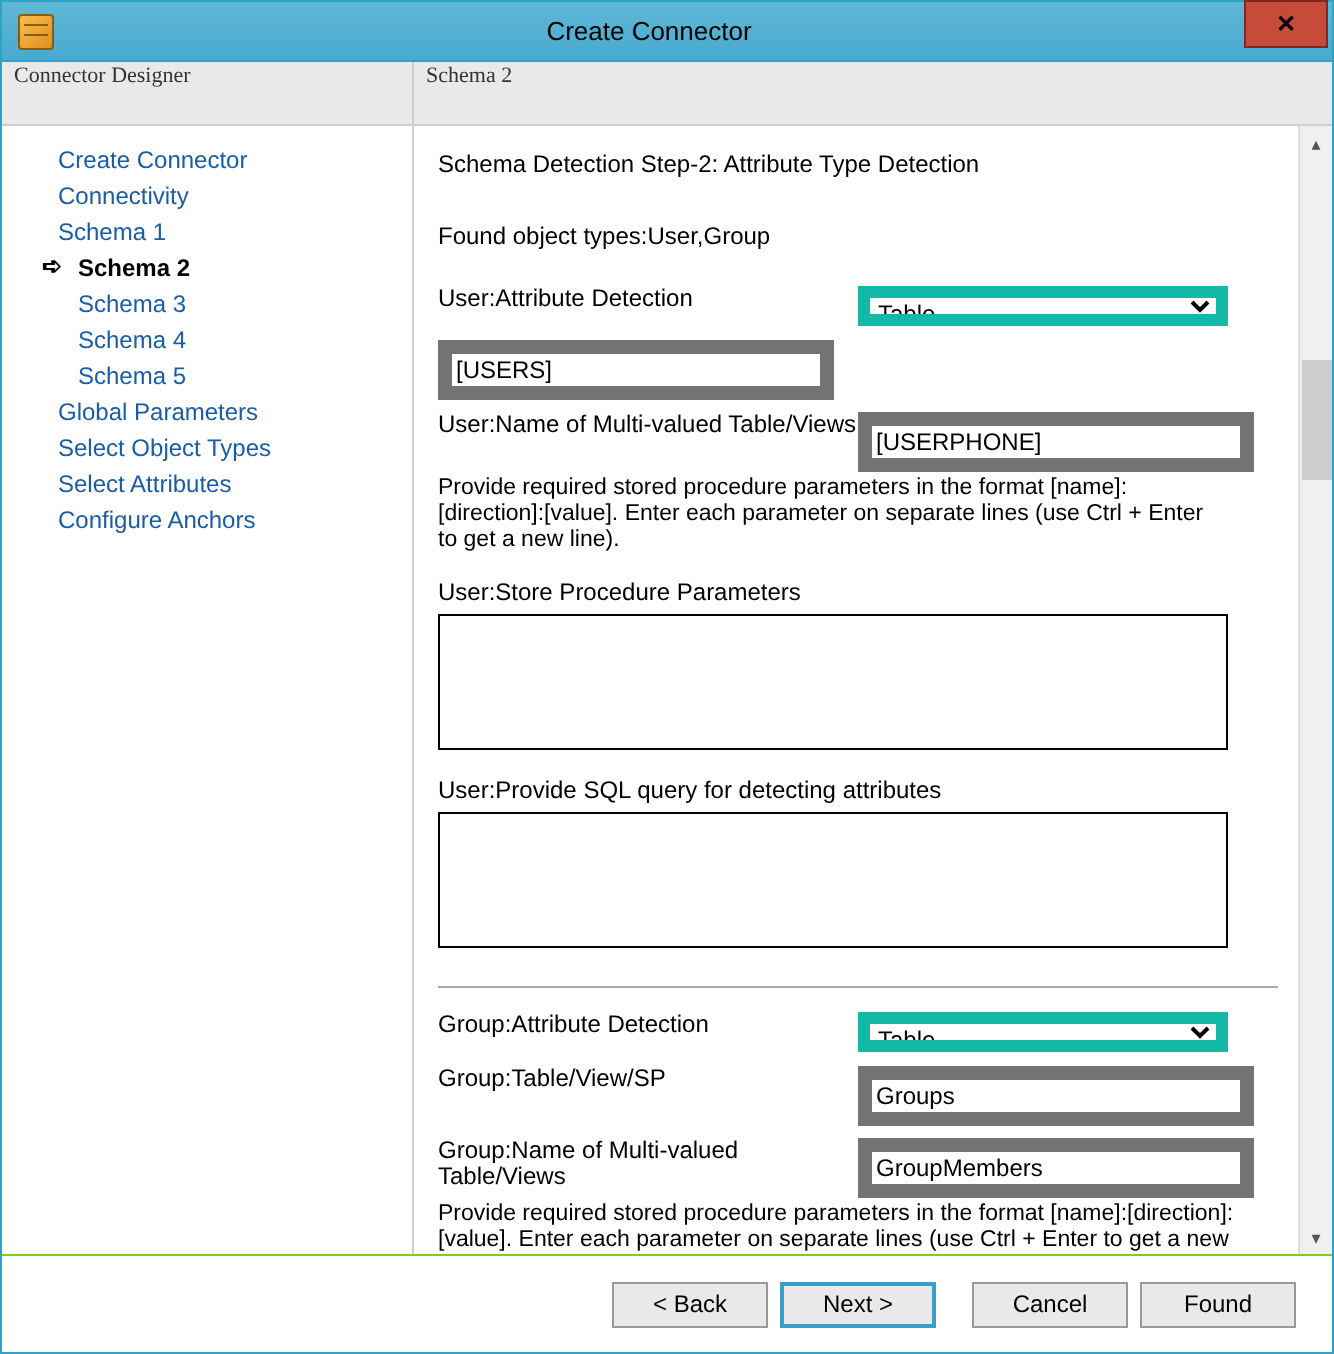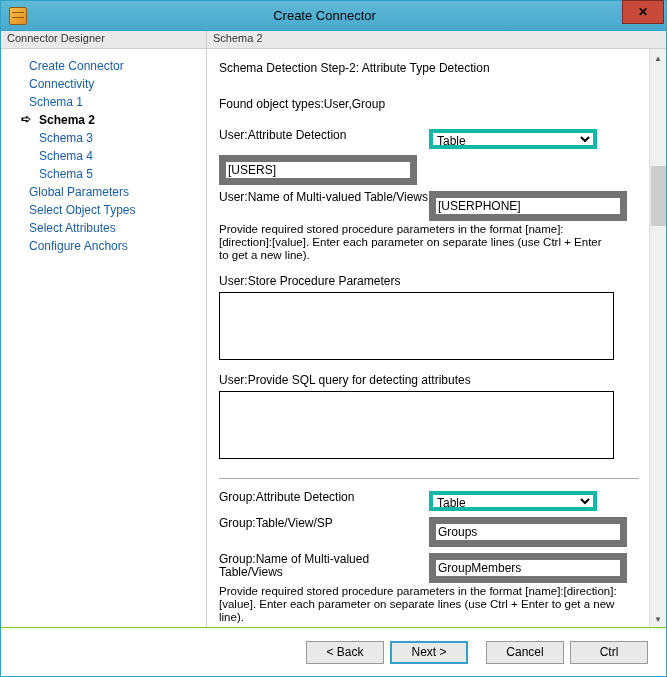--- a/index.html
+++ b/index.html
@@ -69,21 +69,22 @@
   }
   .client {
     flex: 1;
     display: flex;
     flex-direction: column;
     background: #fff;
     overflow: hidden;
   }
   .headers {
     display: flex;
-    height: 18px;
+    height: 32px;
+    font-family: Liberation Serif, serif;
   }
   .headers div {
     background: #e9e9e9;
     border-bottom: 1px solid #cfcfcf;
     padding: 1px 6px;
     font-size: 11px;
     color: #333;
   }
   .headers .h-left {
     width: 206px;
@@ -182,25 +183,25 @@
   }
   .row.tight { margin-bottom: 2px; }
   .row .label {
     width: 210px;
     line-height: 13px;
   }
   .row .control {
     flex: 1;
   }
   select.combo {
-    width: 168px;
+    width: 185px;
     height: 20px;
     font-family: inherit;
     font-size: 12px;
-    border: 4px solid #14b8a6;
+    border: 6px solid #14b8a6;
     background: #fff;
   }
   input.text {
     width: 180px;
     height: 16px;
     font-family: inherit;
     font-size: 12px;
     border: 7px solid #737373;
     padding: 0 2px;
   }
@@ -360,16 +361,16 @@
           <div class="arrow">▾</div>
         </div>
       </div>
     </div>
 
     <div class="footer">
       <button class="dlg">&lt;  Back</button>
       <button class="dlg default">Next  &gt;</button>
       <span class="btn-spacer"></span>
       <button class="dlg">Cancel</button>
-      <button class="dlg">Ctrl</button>
+      <button class="dlg">Found</button>
     </div>
   </div>
 </div>
 
 </body></html>

